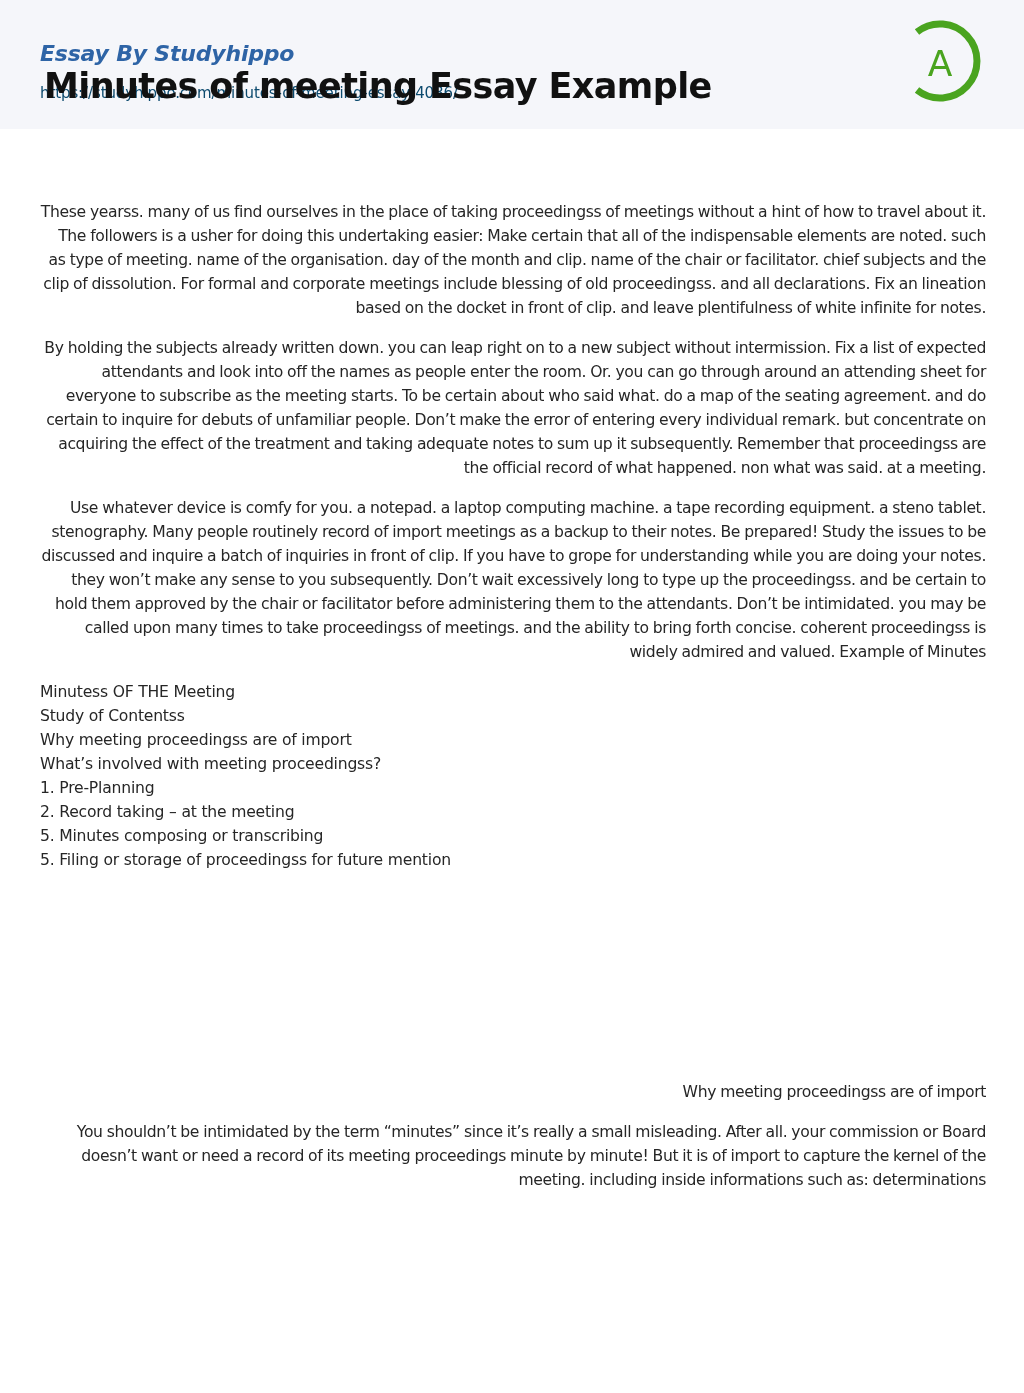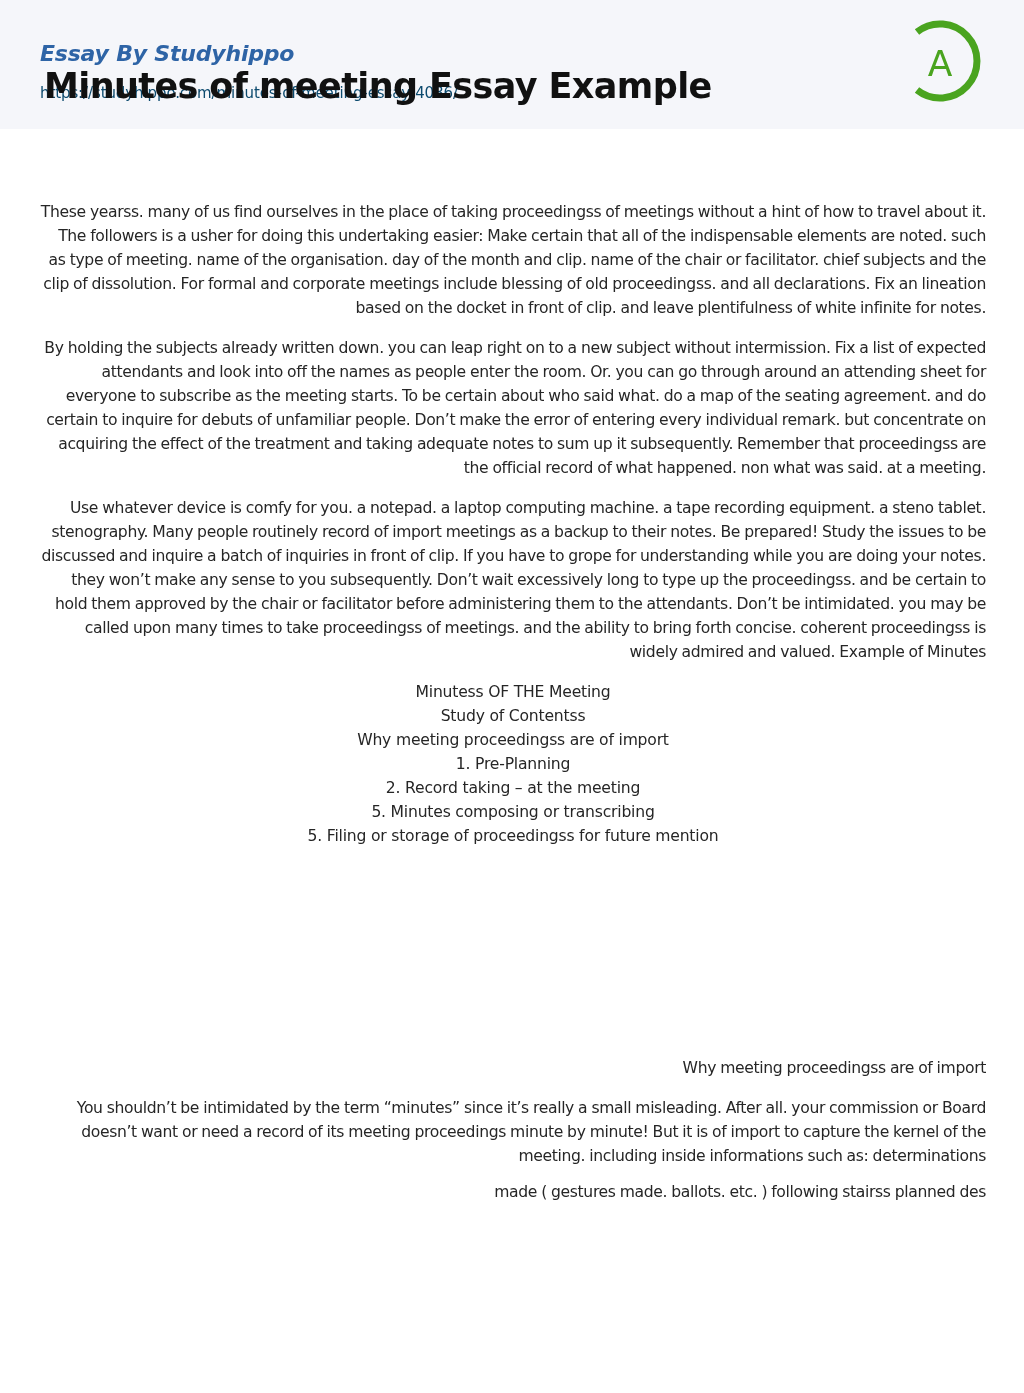--- a/index.html
+++ b/index.html
@@ -70,21 +70,20 @@
       color: #262626;
       letter-spacing: -0.35px;
       word-spacing: -0.5px;
       text-align: right;
     }
     .toc-line {
       font-size: 15.6px;
       line-height: 24px;
       color: #262626;
       letter-spacing: -0.2px;
-      text-align: center;
     }
     .gap {
       height: 208px;
     }
   </style>
 </head>
 <body>
 
 <div class="header">
   <div class="brand">Essay By Studyhippo</div>
@@ -99,24 +98,24 @@
 
 <div class="content">
   <p>These yearss. many of us find ourselves in the place of taking proceedingss of meetings without a hint of how to travel about it. The followers is a usher for doing this undertaking easier: Make certain that all of the indispensable elements are noted. such as type of meeting. name of the organisation. day of the month and clip. name of the chair or facilitator. chief subjects and the clip of dissolution. For formal and corporate meetings include blessing of old proceedingss. and all declarations. Fix an lineation based on the docket in front of clip. and leave plentifulness of white infinite for notes.</p>
   <p>By holding the subjects already written down. you can leap right on to a new subject without intermission. Fix a list of expected attendants and look into off the names as people enter the room. Or. you can go through around an attending sheet for everyone to subscribe as the meeting starts. To be certain about who said what. do a map of the seating agreement. and do certain to inquire for debuts of unfamiliar people. Don’t make the error of entering every individual remark. but concentrate on acquiring the effect of the treatment and taking adequate notes to sum up it subsequently. Remember that proceedingss are the official record of what happened. non what was said. at a meeting.</p>
   <p>Use whatever device is comfy for you. a notepad. a laptop computing machine. a tape recording equipment. a steno tablet. stenography. Many people routinely record of import meetings as a backup to their notes. Be prepared! Study the issues to be discussed and inquire a batch of inquiries in front of clip. If you have to grope for understanding while you are doing your notes. they won’t make any sense to you subsequently. Don’t wait excessively long to type up the proceedingss. and be certain to hold them approved by the chair or facilitator before administering them to the attendants. Don’t be intimidated. you may be called upon many times to take proceedingss of meetings. and the ability to bring forth concise. coherent proceedingss is widely admired and valued. Example of Minutes</p>
 
   <div>
     <div class="toc-line">Minutess OF THE Meeting</div>
     <div class="toc-line">Study of Contentss</div>
     <div class="toc-line">Why meeting proceedingss are of import</div>
+    <div class="toc-line">What’s involved with meeting proceedingss?</div>
     <div class="toc-line">1. Pre-Planning</div>
     <div class="toc-line">2. Record taking – at the meeting</div>
     <div class="toc-line">5. Minutes composing or transcribing</div>
     <div class="toc-line">5. Filing or storage of proceedingss for future mention</div>
   </div>
 
   <div class="gap"></div>
 
   <p>Why meeting proceedingss are of import</p>
   <p style="margin-bottom:12px">You shouldn’t be intimidated by the term “minutes” since it’s really a small misleading. After all. your commission or Board doesn’t want or need a record of its meeting proceedings minute by minute! But it is of import to capture the kernel of the meeting. including inside informations such as: determinations</p>
-  <p>made ( gestures made. ballots. etc. ) following stairss planned des</p>
 </div>
 
 </body></html>

